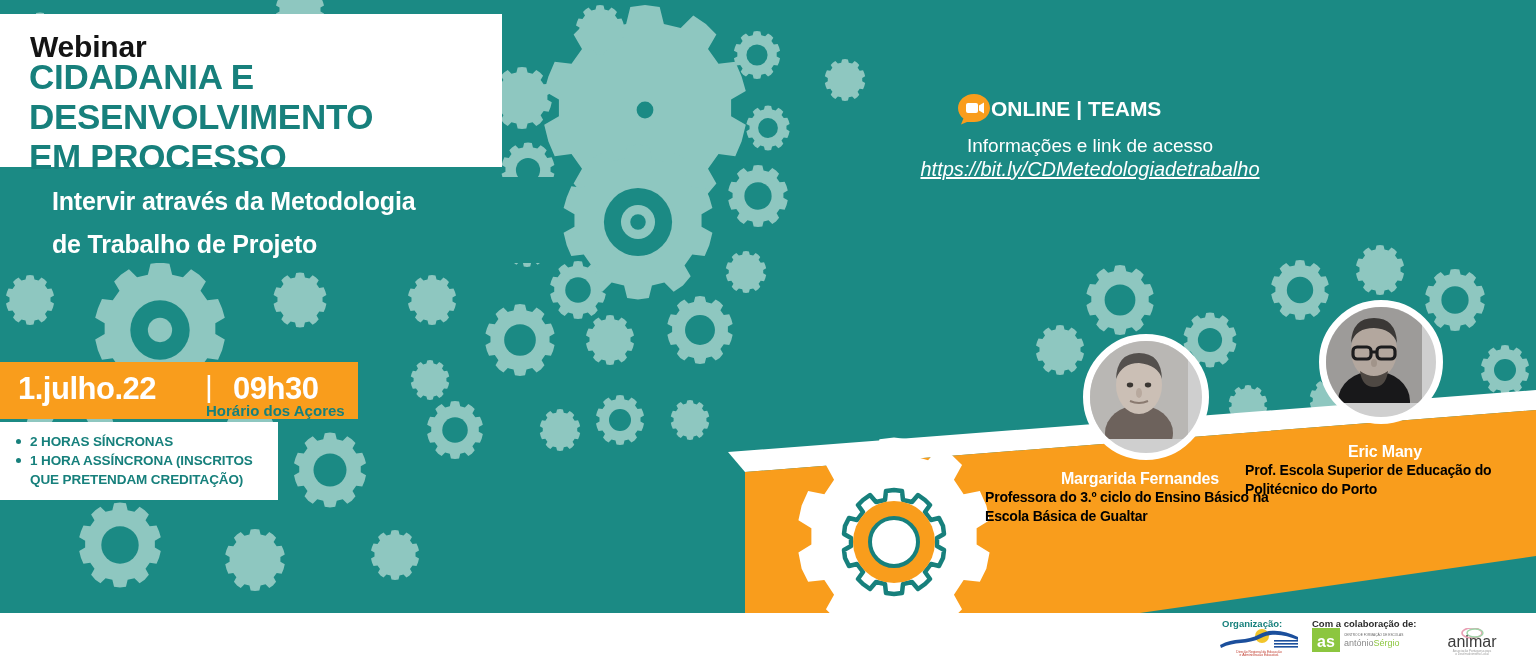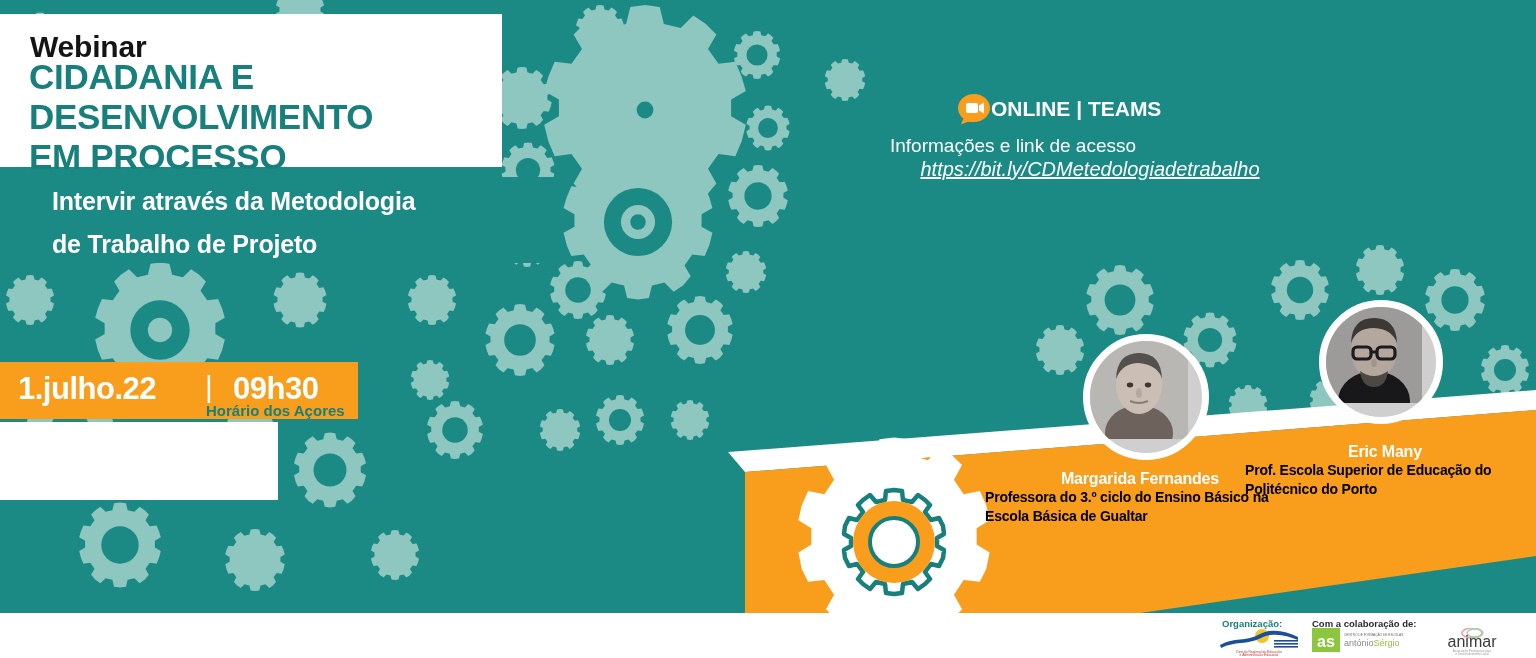--- a/index.html
+++ b/index.html
@@ -70,21 +70,21 @@
   }
   .bullets li::before{
     content:"";position:absolute;left:2px;top:7px;width:5px;height:5px;
     border-radius:50%;background:#17807c;
   }
 
   
   .online-row{position:absolute;left:957px;top:93px;display:flex;align-items:center;gap:0;}
   .online-label{font-size:21px;font-weight:bold;color:#ffffff;letter-spacing:0px;}
   .info-line{
-    position:absolute;left:890px;top:135px;width:400px;text-align:left;
+    position:absolute;left:890px;top:135px;width:400px;text-align:center;
     font-size:19px;color:#ffffff;
   }
   .url-line{
     position:absolute;left:830px;top:158px;width:520px;text-align:center;
     font-size:20px;color:#ffffff;text-decoration:underline;font-style:italic;
   }
 
   
   #band{position:absolute;left:0;top:380px;width:1536px;height:233px;}
 
@@ -352,20 +352,24 @@
     <div>de Trabalho de Projeto</div>
   </div>
 
   <div class="date-bar"></div>
   <div class="date-text">1.julho.22</div>
   <div class="date-sep">|</div>
   <div class="time-text">09h30</div>
   <div class="tz-text">Horário dos Açores</div>
 
   <div class="bullets-block"></div>
+  <ul class="bullets">
+    <li>2 HORAS SÍNCRONAS</li>
+    <li>1 HORA ASSÍNCRONA (INSCRITOS QUE PRETENDAM CREDITAÇÃO)</li>
+  </ul>
 
   <div class="online-row">
     <svg width="34" height="32" viewBox="0 0 34 32" aria-hidden="true">
       <path d="M17,1 C25.8,1 33,7.3 33,15 C33,22.7 25.8,29 17,29 L10,29 L4,31.5 L6.4,25.6 C2.9,22.9 1,19.2 1,15 C1,7.3 8.2,1 17,1 Z" fill="#f99d1c"></path>
       <rect x="9" y="10" width="12" height="10" rx="2" fill="#ffffff"></rect>
       <path d="M22,12.5 L27,9.5 L27,20.5 L22,17.5 Z" fill="#ffffff"></path>
     </svg>
     <span class="online-label">ONLINE | TEAMS</span>
   </div>
   <div class="info-line">Informações e link de acesso</div>

